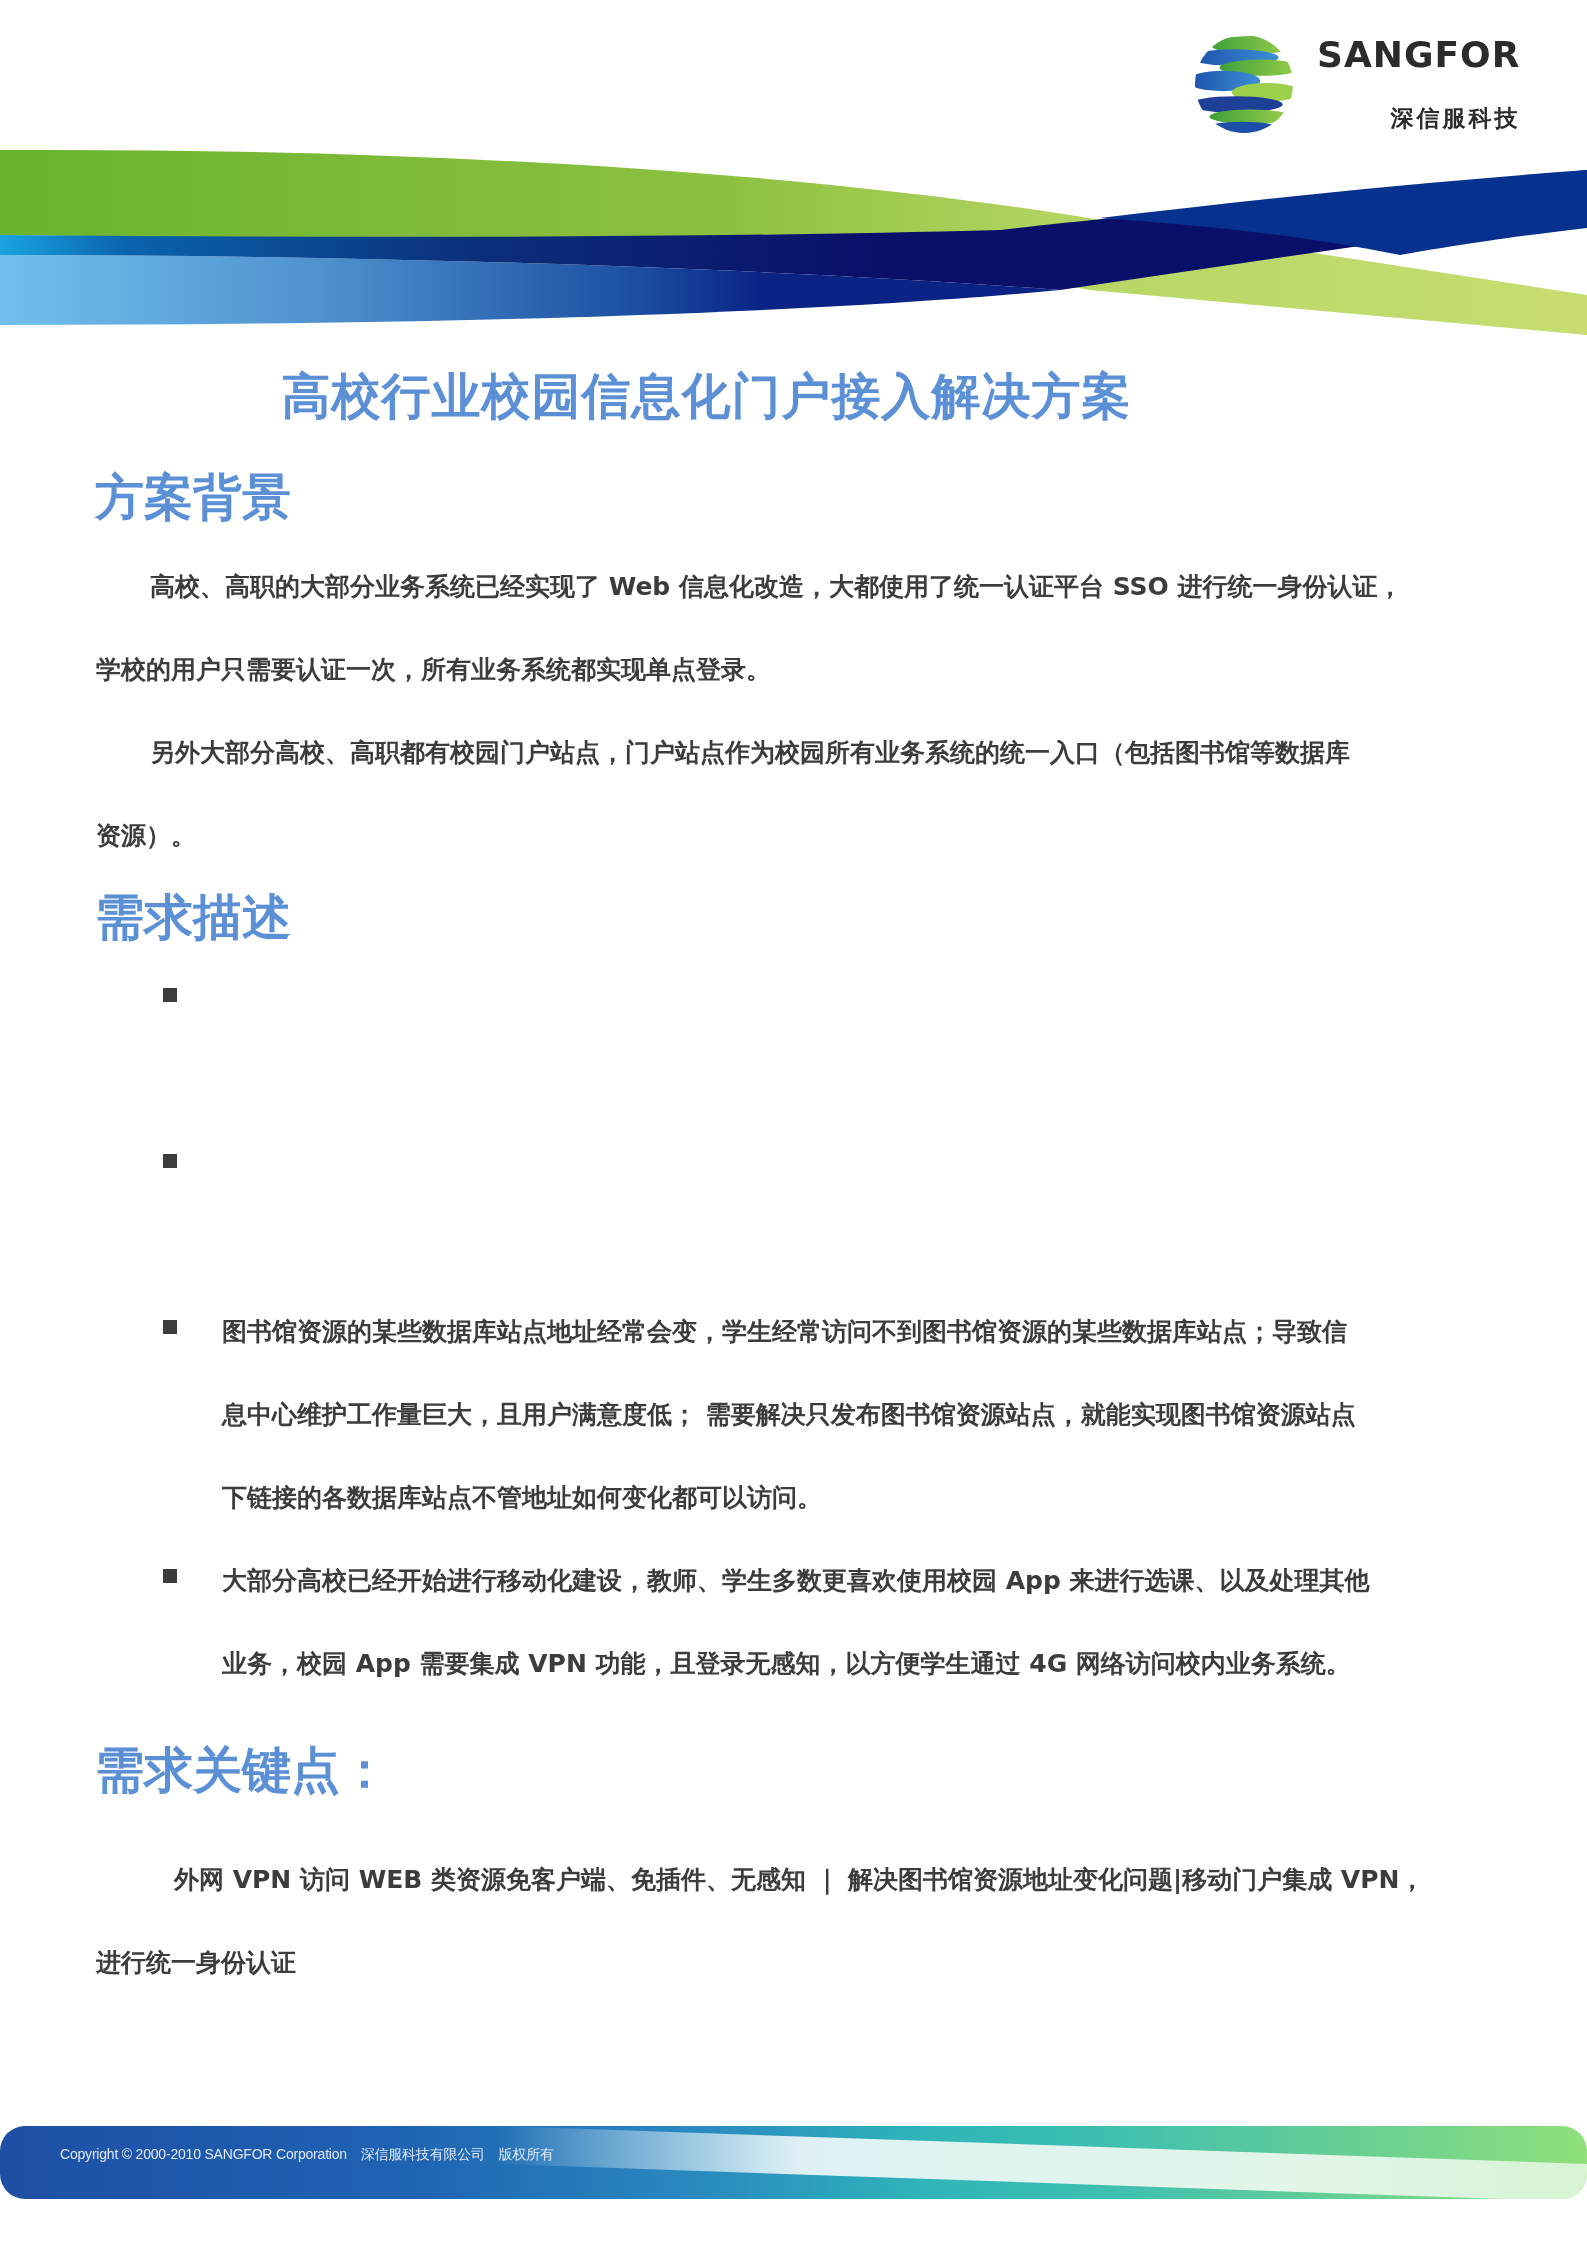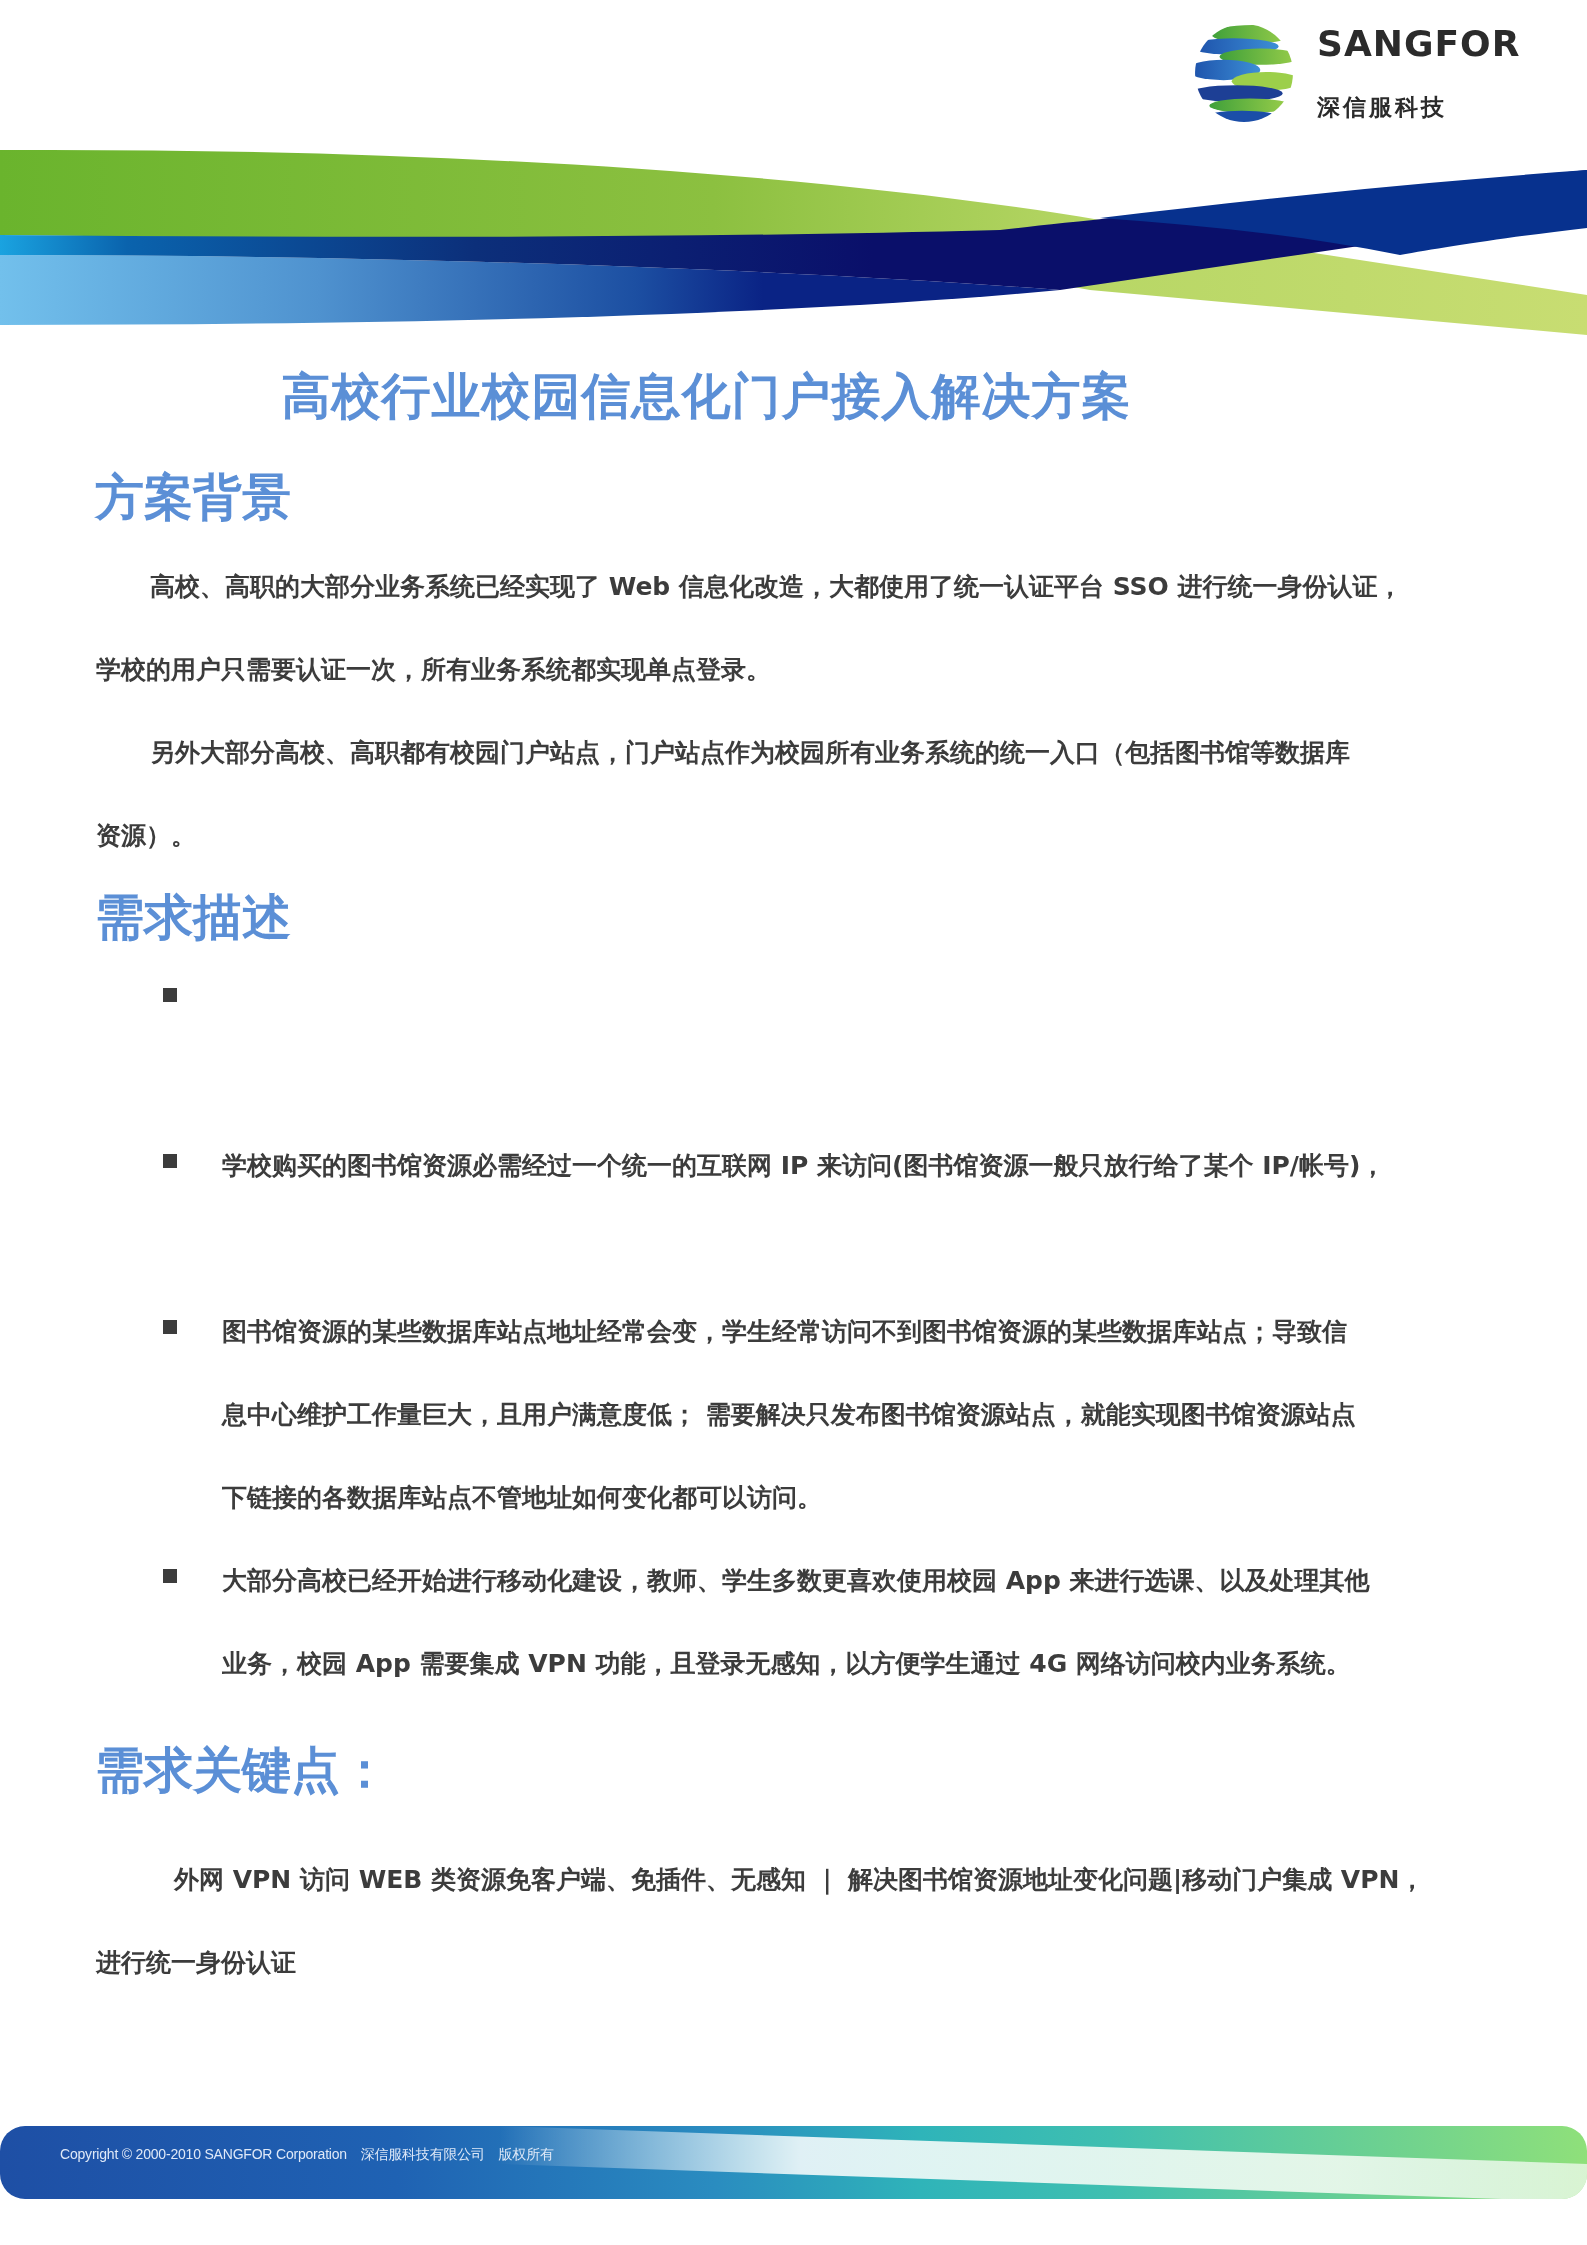--- a/index.html
+++ b/index.html
@@ -12,24 +12,25 @@
       height: 2245px;
       position: relative;
       overflow: hidden;
       font-family: "DejaVu Sans", "Liberation Sans", sans-serif;
       color: #3c3c3c;
     }
     
     .logo {
       position: absolute;
       left: 1193px;
-      top: 18px;
+      top: 29px;
       height: 110px;
       display: flex;
       align-items: center;
+      text-align: right;
     }
     .logo-mark {
       width: 102px;
       height: 102px;
     }
     .logo-text {
       margin-left: 22px;
       display: flex;
       flex-direction: column;
       justify-content: center;
@@ -247,21 +248,20 @@
 </div>
 
 <h2 class="section-heading" style="top:883px;margin:0;">需求描述</h2>
 
 <div class="bullet-item" style="top:958px;">
   <span class="bullet-marker"></span>
 </div>
 
 <div class="bullet-item" style="top:1124px;">
   <span class="bullet-marker"></span>
-  <div class="bullet-text">学校购买的图书馆资源必需经过一个统一的互联网 IP 来访问(图书馆资源一般只放行给了某个 IP/帐号)，</div>
 </div>
 
 <div class="bullet-item" style="top:1290px;">
   <span class="bullet-marker"></span>
   <div class="bullet-text">图书馆资源的某些数据库站点地址经常会变，学生经常访问不到图书馆资源的某些数据库站点；导致信</div>
   <div class="bullet-text">息中心维护工作量巨大，且用户满意度低； 需要解决只发布图书馆资源站点，就能实现图书馆资源站点</div>
   <div class="bullet-text">下链接的各数据库站点不管地址如何变化都可以访问。</div>
 </div>
 
 <div class="bullet-item" style="top:1539px;">

